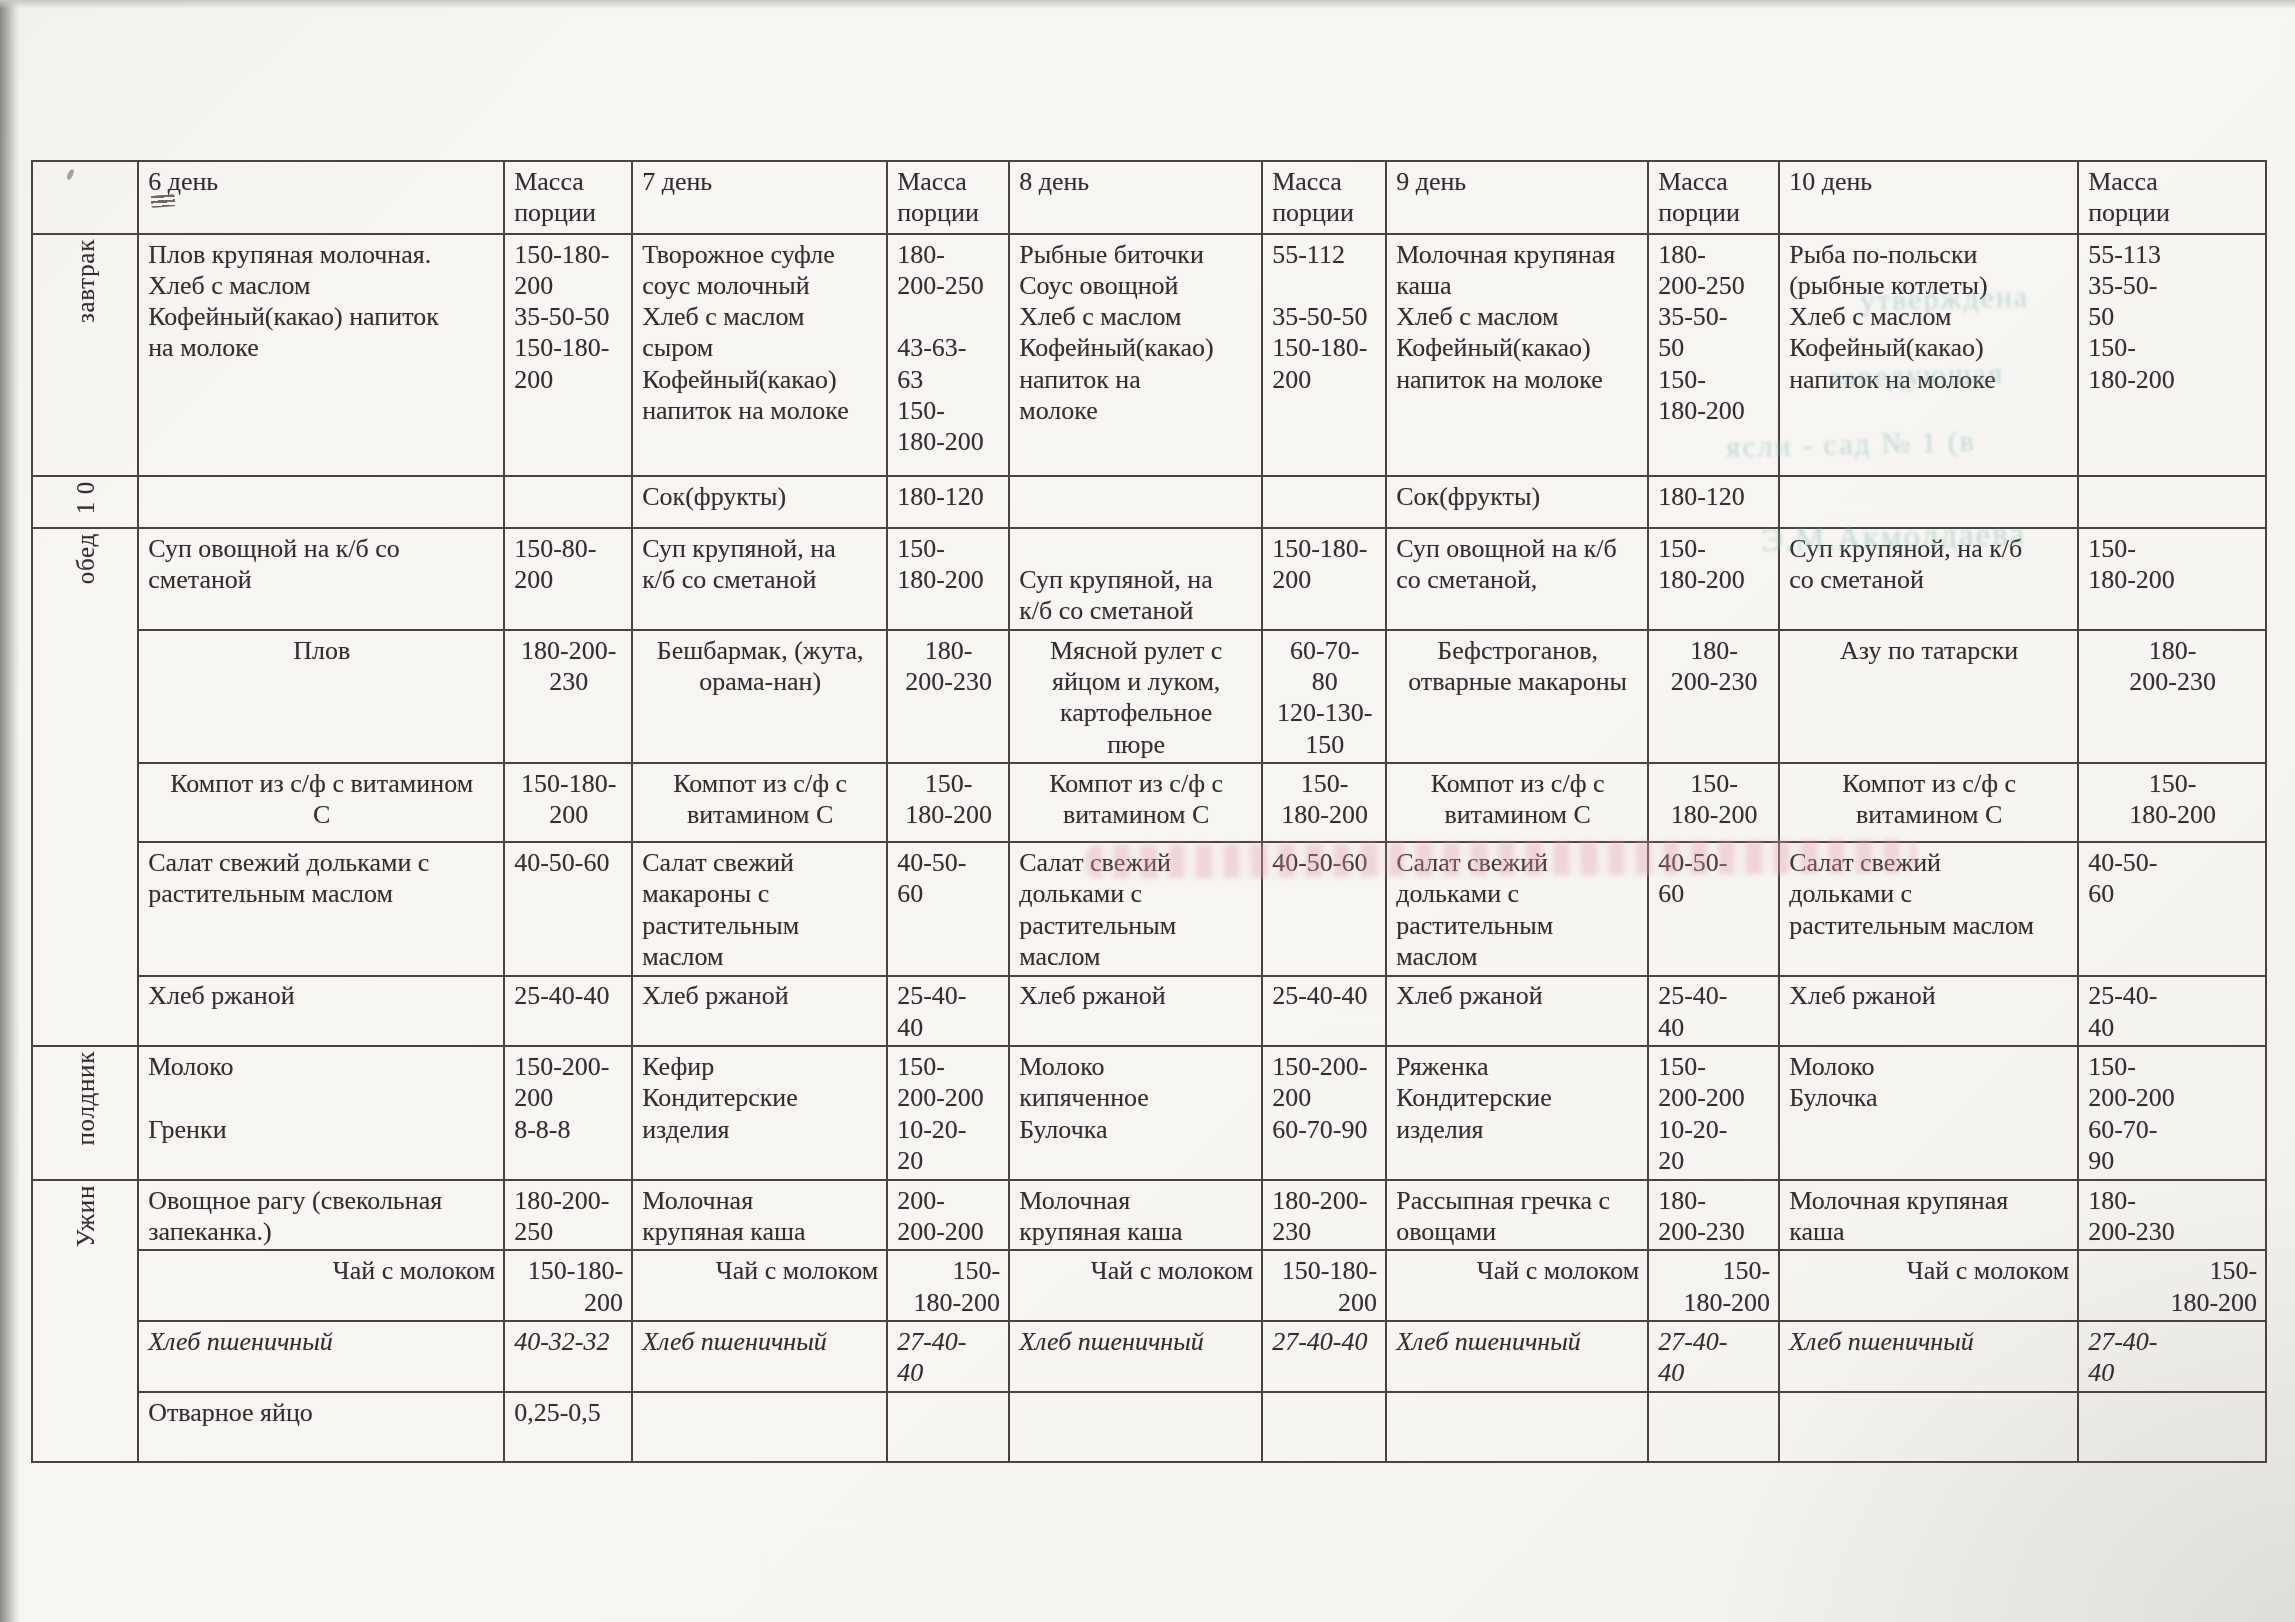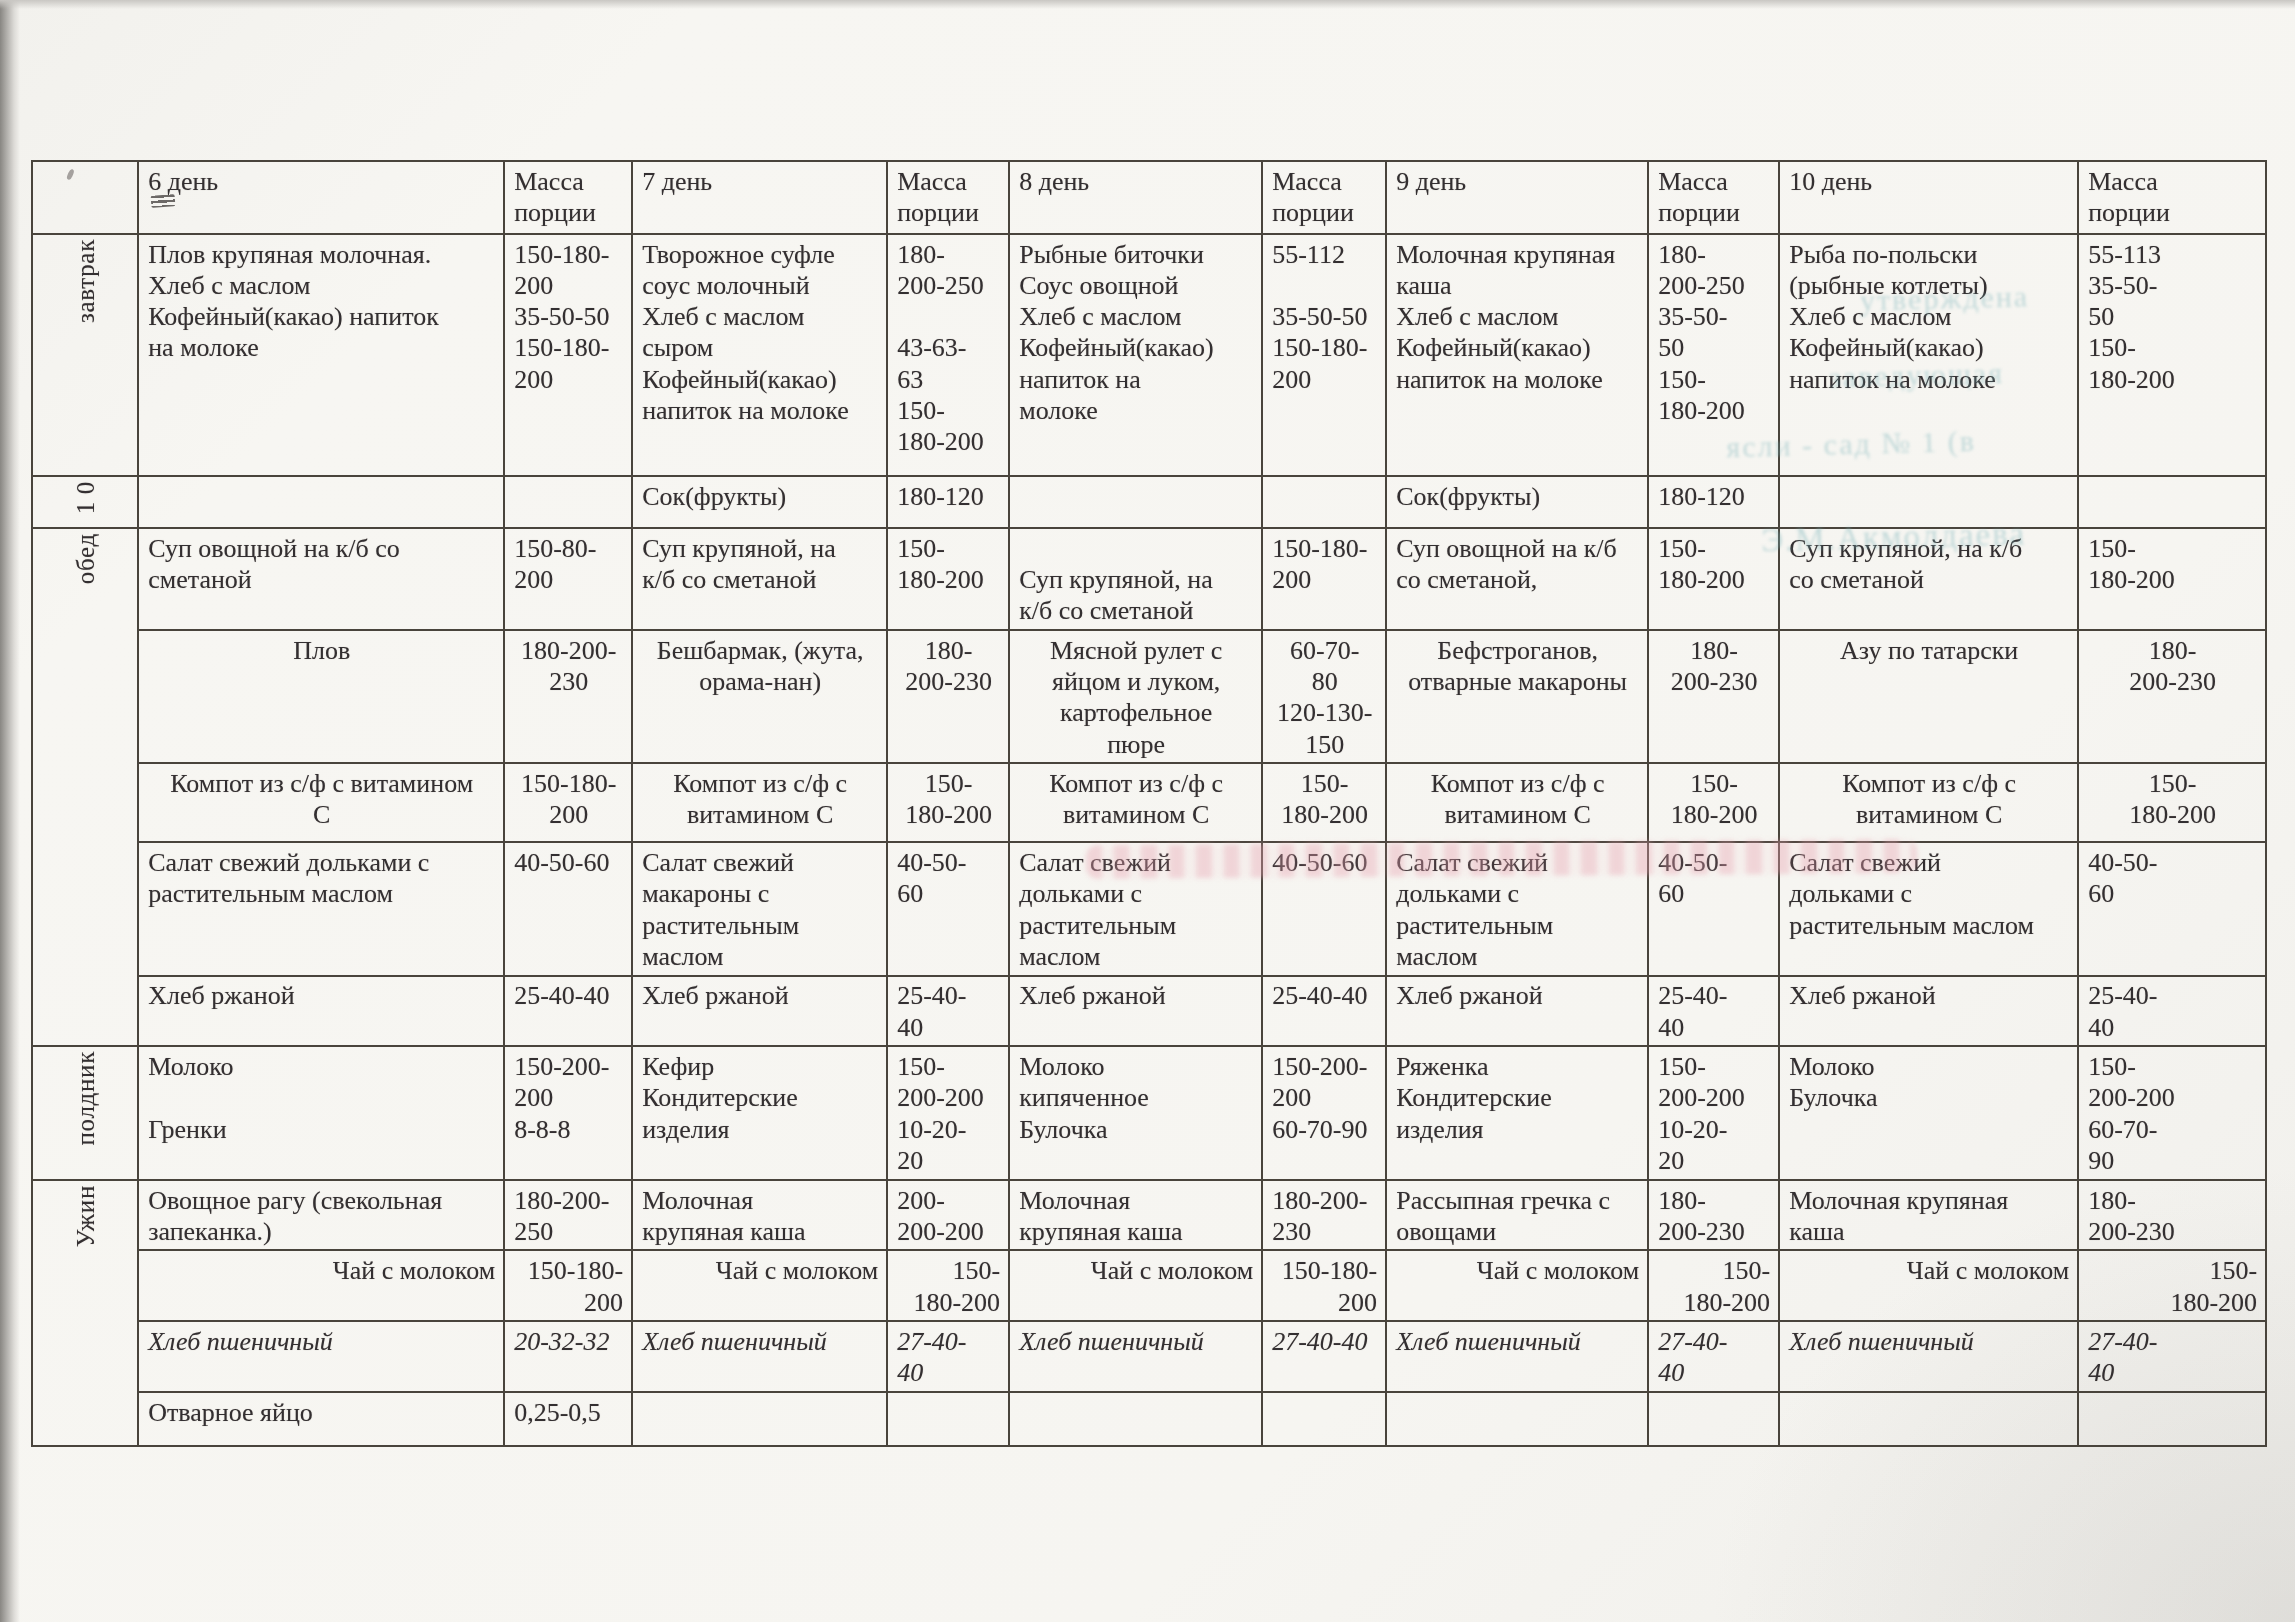--- a/index.html
+++ b/index.html
@@ -368,34 +368,34 @@
 200</td>
         <td class="dish">Чай с молоком</td>
         <td class="mass">150-
 180-200</td>
         <td class="dish">Чай с молоком</td>
         <td class="mass">150-
 180-200</td>
       </tr>
       <tr style="height: 65px; font-style: italic;">
         <td class="dish">Хлеб пшеничный</td>
-        <td class="mass">20-32-32</td>
+        <td class="mass">40-32-32</td>
         <td class="dish">Хлеб пшеничный</td>
         <td class="mass">27-40-
 40</td>
         <td class="dish">Хлеб пшеничный</td>
         <td class="mass">27-40-40</td>
         <td class="dish">Хлеб пшеничный</td>
         <td class="mass">27-40-
 40</td>
         <td class="dish">Хлеб пшеничный</td>
         <td class="mass">27-40-
 40</td>
       </tr>
-      <tr style="height: 54px; margin-top: 48px;">
+      <tr style="height: 70px; margin-top: 48px;">
         <td class="dish">Отварное яйцо</td>
         <td class="mass">0,25-0,5</td>
         <td class="dish"></td>
         <td class="mass"></td>
         <td class="dish"></td>
         <td class="mass"></td>
         <td class="dish"></td>
         <td class="mass"></td>
         <td class="dish"></td>
         <td class="mass"></td>

